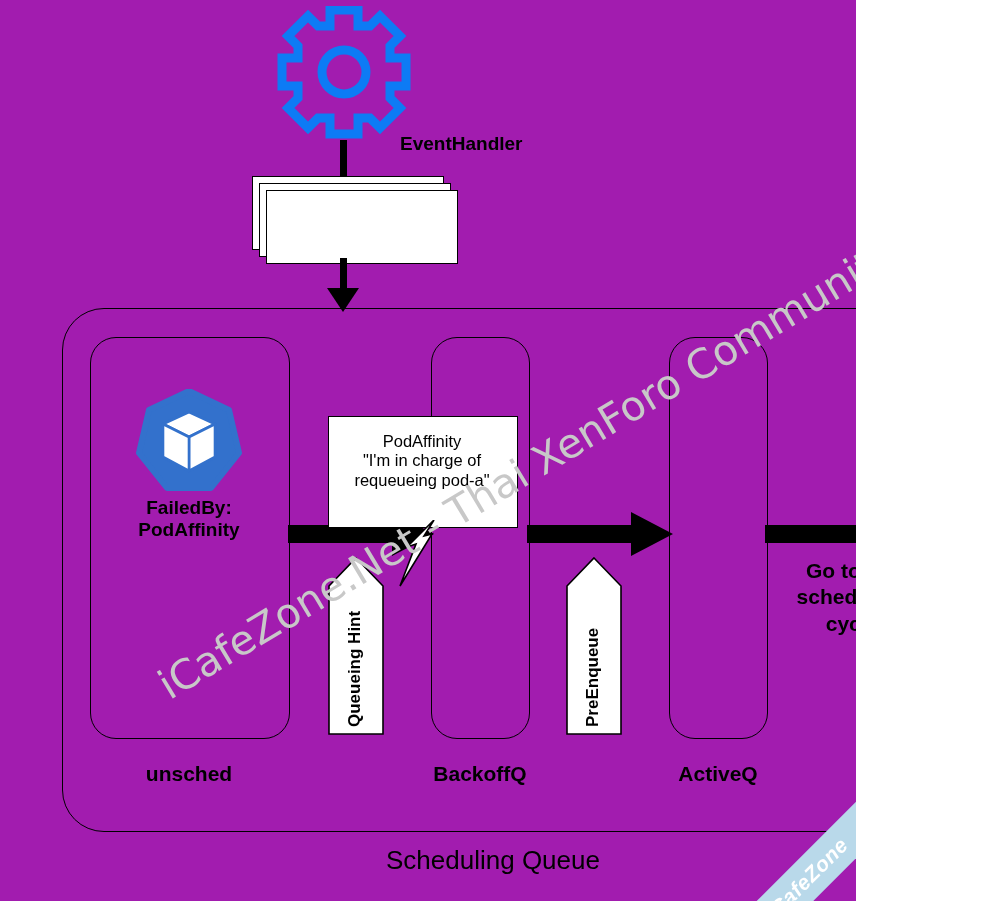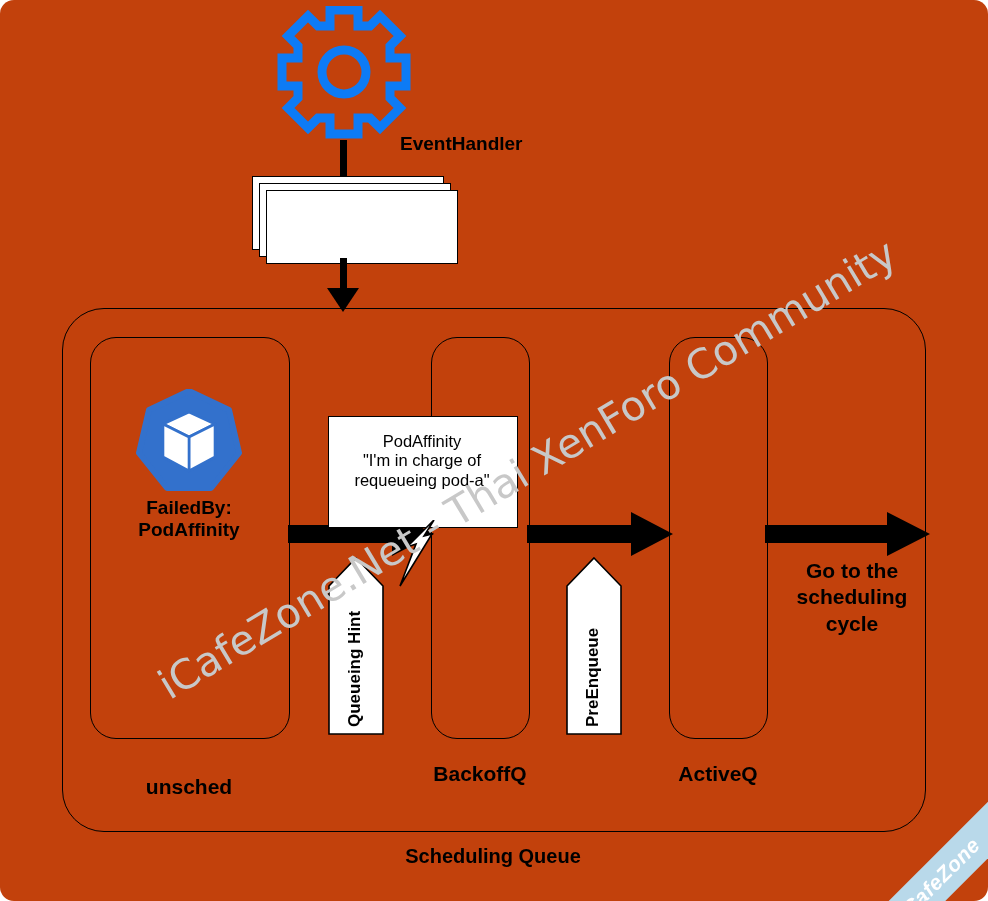--- a/index.html
+++ b/index.html
@@ -5,25 +5,24 @@
   html, body {
     margin: 0;
     padding: 0;
     background: #ffffff;
   }
   body {
     font-family: "Liberation Sans", sans-serif;
   }
   #canvas {
     position: relative;
-    width: 988px;
+    width: 856px;
     height: 901px;
-    background: #c2410c;
+    background: #a21caf;
     overflow: hidden;
-    border-radius: 14px;
   }
   .abs { position: absolute; }
 
   
   .lbl {
     position: absolute;
     color: #000000;
     text-align: center;
     line-height: 1.18;
     white-space: pre;
@@ -70,38 +69,38 @@
 
   
   #scheduling-queue-box {
     left: 62px; top: 308px; width: 862px; height: 522px;
     border: 1.4px solid #000000;
     border-radius: 42px;
     background: transparent;
   }
   #scheduling-queue-label {
     left: 62px; top: 845px; width: 862px;
-    font-size: 20px; font-weight: bold;
+    font-size: 26px; font-weight: normal;
   }
 
   
   .queue-box {
     position: absolute;
     border: 1.4px solid #000000;
     border-radius: 26px;
     background: transparent;
   }
   #unsched-box  { left: 90px;  top: 337px; width: 198px; height: 400px; }
   #backoffq-box { left: 431px; top: 337px; width: 97px;  height: 400px; }
   #activeq-box  { left: 669px; top: 337px; width: 97px;  height: 400px; }
 
   .queue-title {
     font-size: 21px; font-weight: bold; top: 762px;
   }
-  #unsched-label  { left: 90px;  width: 198px; margin-top: 13px; }
+  #unsched-label  { left: 90px;  width: 198px; }
   #backoffq-label { left: 400px; width: 160px; }
   #activeq-label  { left: 640px; width: 156px; }
 
   
   #k8s-logo { left: 136px; top: 389px; width: 106px; height: 106px; }
   #failedby-label {
     left: 90px; top: 497px; width: 198px;
     font-size: 19px; font-weight: bold;
   }
 

